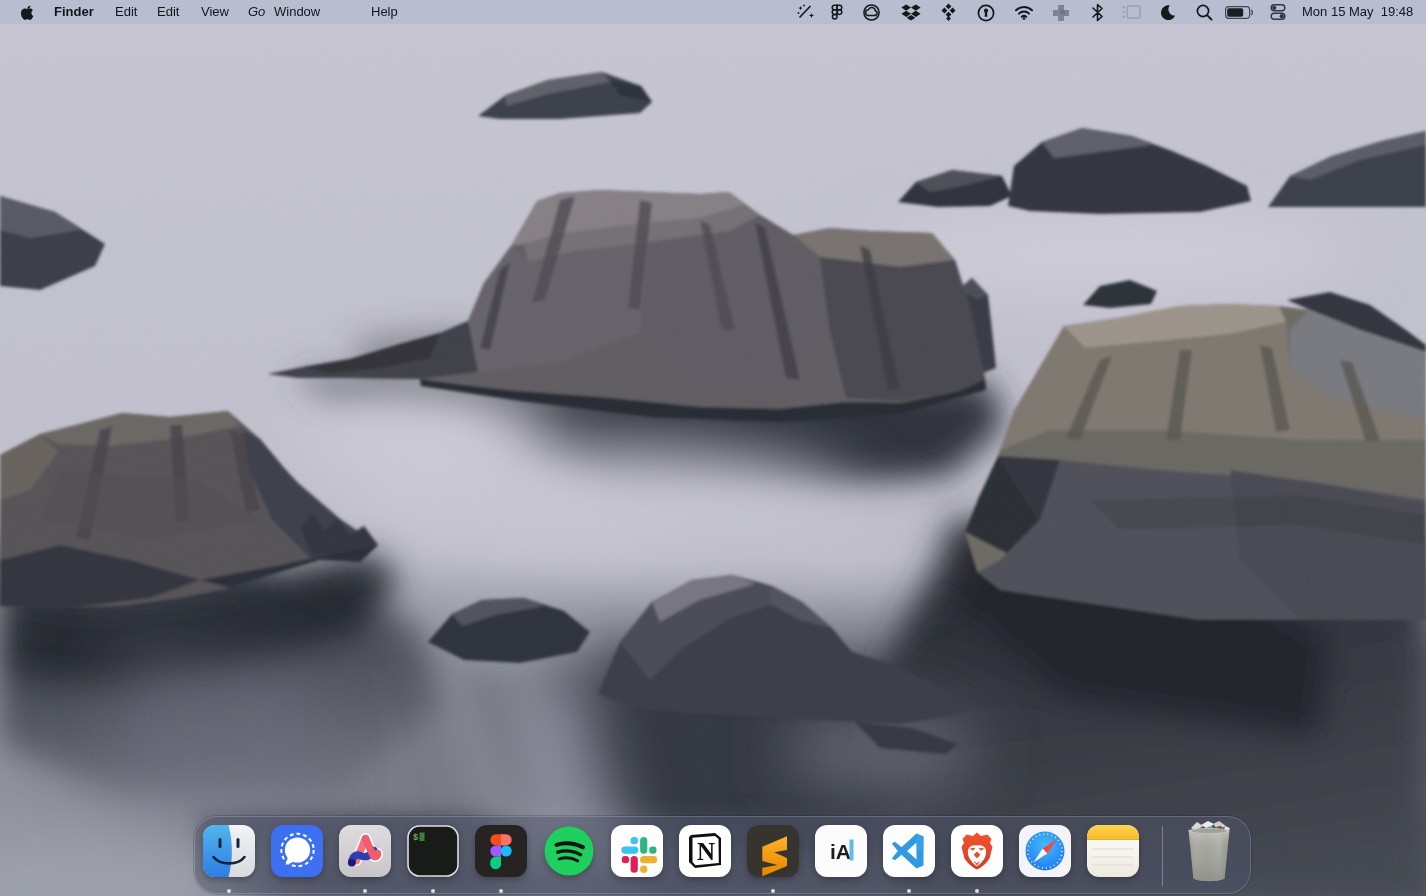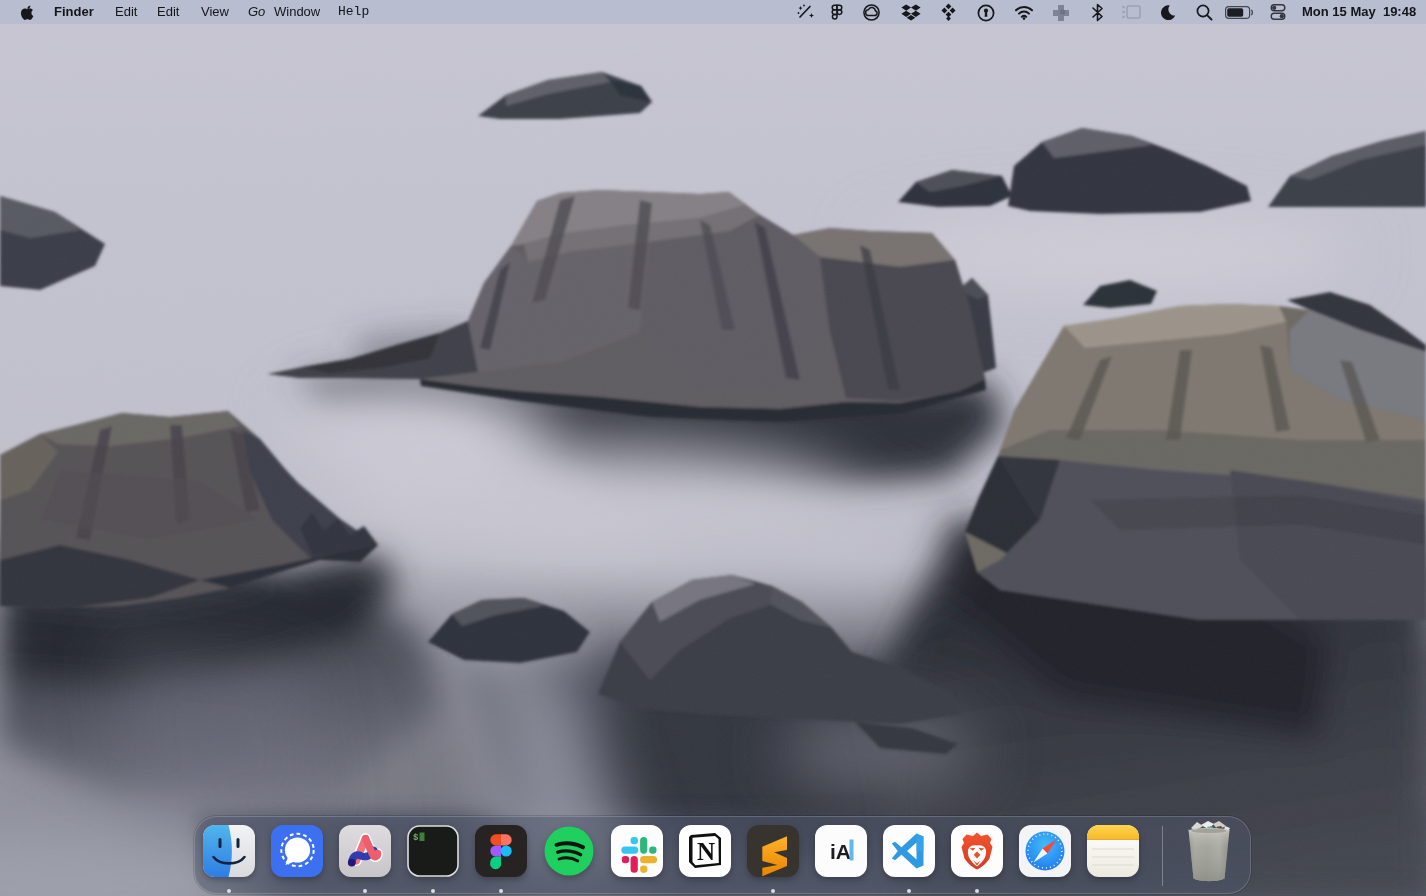--- a/index.html
+++ b/index.html
@@ -197,22 +197,22 @@
 <div id="menubar">
   <svg style="position:absolute;left:19px;top:4.5px" width="15" height="15" viewBox="0 0 15 15">
       <path fill="#16181c" d="M10.6,2.7c0.5-0.6,0.9-1.5,0.8-2.3C10.6,0.5,9.7,1,9.2,1.6C8.7,2.2,8.3,3.1,8.4,3.9C9.3,3.9,10.1,3.4,10.6,2.7z M12.4,8c0-1.5,0.9-2.4,1.6-2.9c-0.7-1-1.8-1.6-2.8-1.6c-1.2-0.1-2.3,0.7-2.9,0.7C7.7,4.2,6.8,3.5,5.8,3.5c-1.3,0-2.5,0.8-3.2,2C1.3,7.9,2.3,11.4,3.6,13c0.6,0.9,1.4,1.9,2.4,1.9c1,0,1.3-0.6,2.5-0.6c1.2,0,1.5,0.6,2.5,0.6c1,0,1.7-0.9,2.3-1.8c0.7-1,1-2,1-2.1C14.3,11,12.4,10.2,12.4,8z"></path>
     </svg>
   <span class="t" style="left:54px;font-weight:bold;">Finder</span>
   <span class="t" style="left:115px;">Edit</span>
   <span class="t" style="left:157px;">Edit</span>
   <span class="t" style="left:201px;">View</span>
   <span class="t" style="left:248px;font-style:italic;">Go</span>
   <span class="t" style="left:274px;">Window</span>
-  <span class="t" style="left:338px;font-family:Liberation Mono, monospace;">Help</span>
-  <span class="t" style="left:1302px;font-weight:bold;">Mon 15 May&nbsp; 19:48</span>
+  <span class="t" style="left:371px;">Help</span>
+  <span class="t" style="left:1302px;">Mon 15 May&nbsp; 19:48</span>
 
   <svg style="position:absolute;left:796px;top:3px" width="20" height="18" viewBox="0 0 20 18">
     <g stroke="#16181c" stroke-width="1.7" stroke-linecap="round">
         <line x1="4" y1="14" x2="14" y2="3.5"></line>
       </g>
     <g fill="#16181c">
         <path d="M4.5,3 l0.6,1.5 1.5,0.6 -1.5,0.6 -0.6,1.5 -0.6,-1.5 -1.5,-0.6 1.5,-0.6 Z"></path>
         <path d="M15.5,10 l0.7,1.8 1.8,0.7 -1.8,0.7 -0.7,1.8 -0.7,-1.8 -1.8,-0.7 1.8,-0.7 Z"></path>
         <circle cx="8" cy="2.5" r="0.9"></circle>
         <circle cx="2.5" cy="10" r="0.9"></circle>

